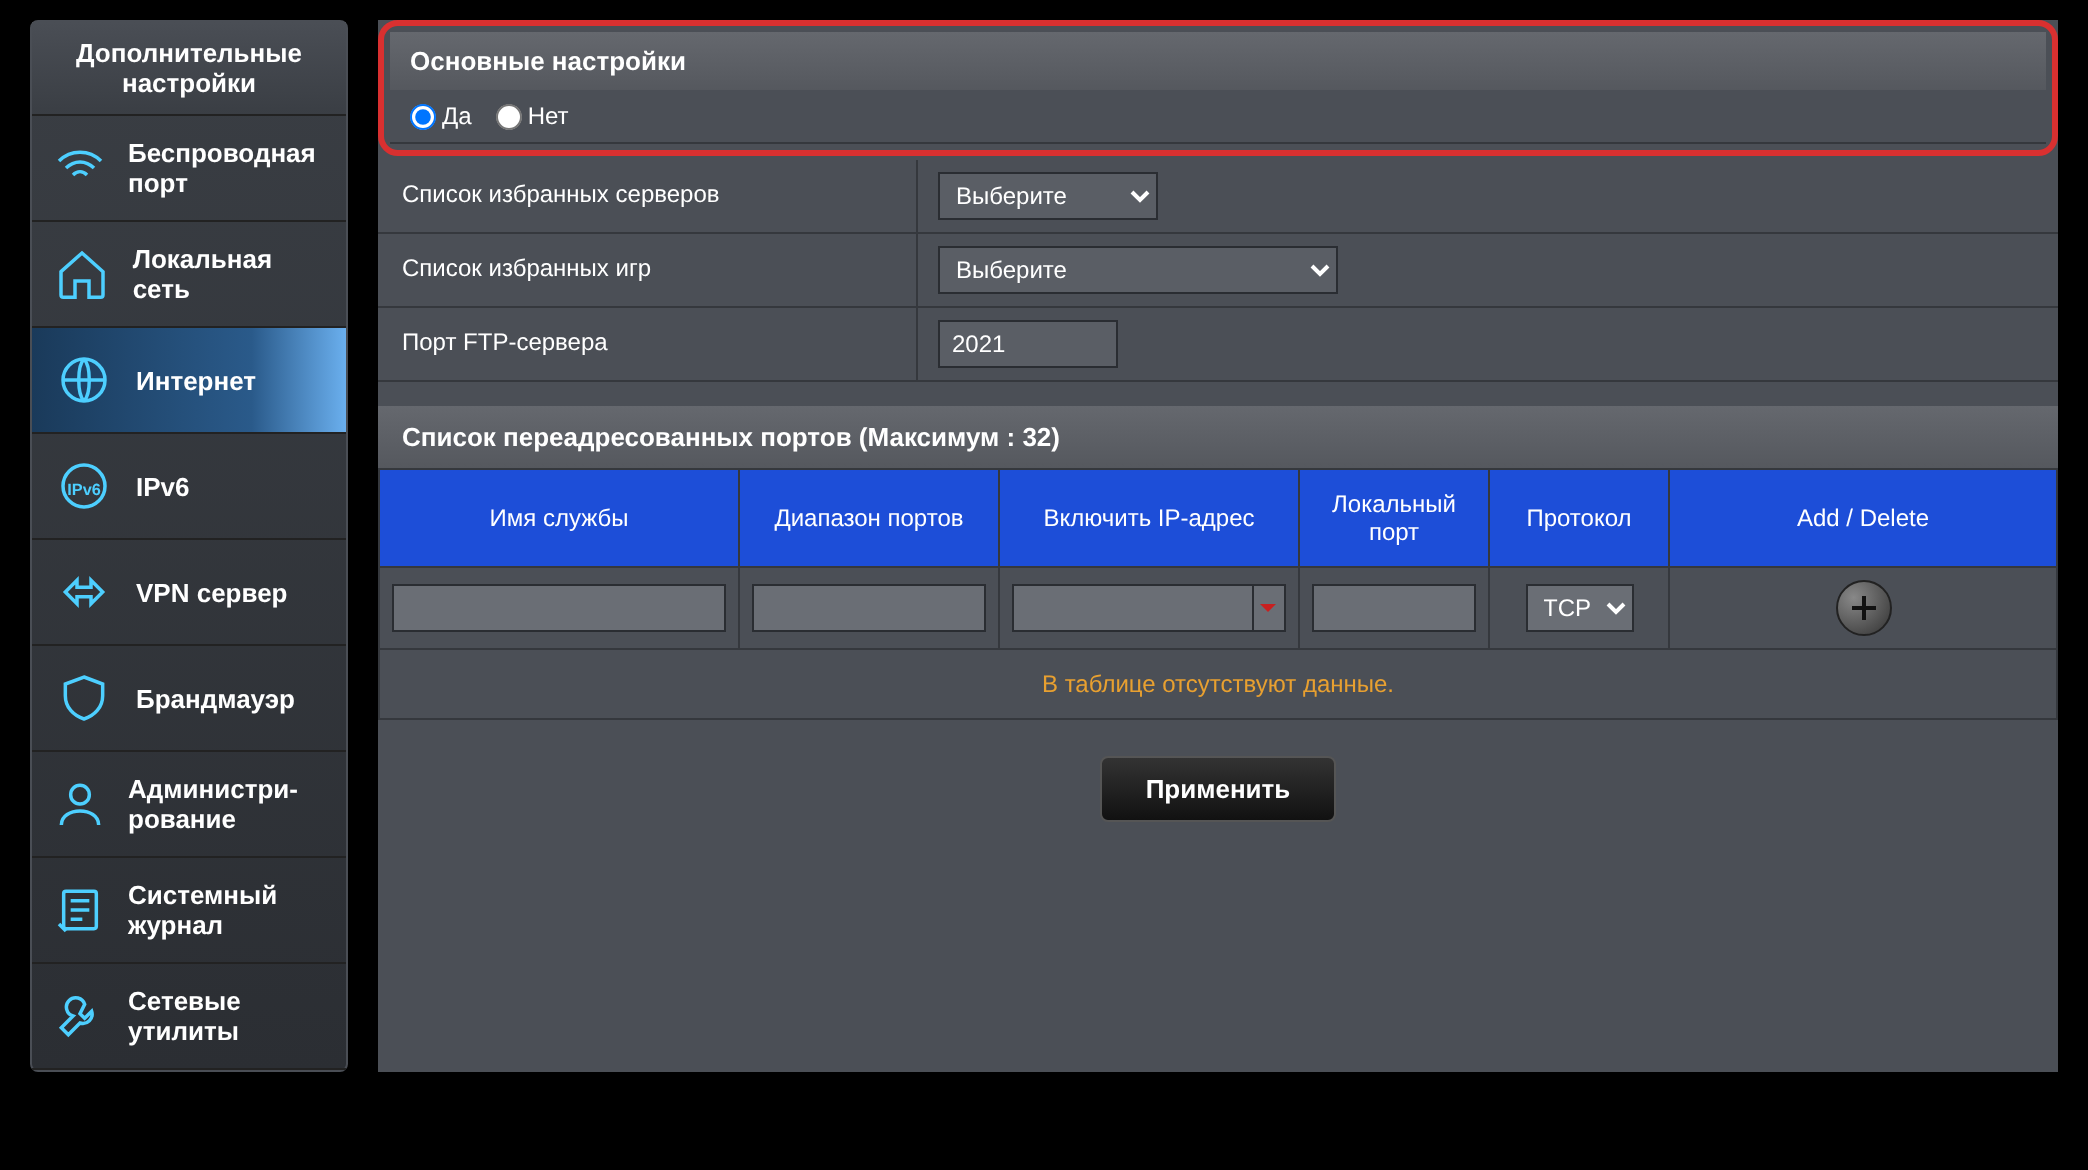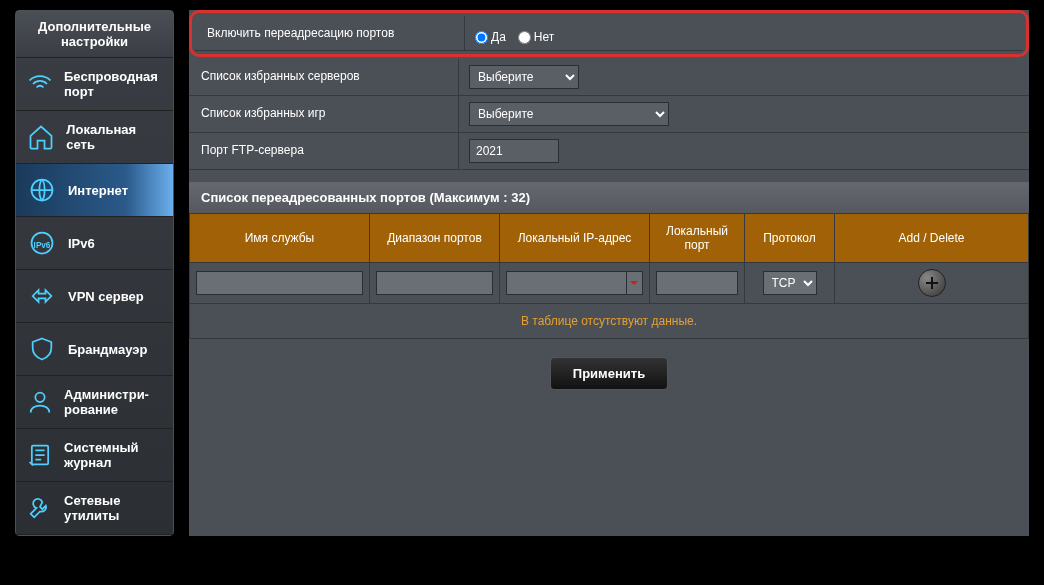--- a/index.html
+++ b/index.html
@@ -128,21 +128,21 @@
   font-weight: bold;
   padding: 8px 12px;
   font-size: 13px;
   margin-top: 12px;
 }
 .port-table {
   width: 100%;
   border-collapse: collapse;
 }
 .port-table th {
-  background: #a16207;
+  background: #1d4ed8;
   color: #fff;
   font-weight: normal;
   font-size: 12px;
   padding: 10px 6px;
   border: 1px solid #35383d;
   text-align: center;
 }
 .port-table td {
   background: #4b4f56;
   border: 1px solid #35383d;
@@ -294,22 +294,22 @@
         <svg width="28" height="28" viewBox="0 0 24 24">
             <path d="M14 7a4 4 0 1 0-5 5l-5 5 3 3 5-5a4 4 0 0 0 5-5l-3 3-2-2z"></path>
           </svg>
       </span>
       <span>Сетевые утилиты</span>
     </div>
   </div>
 
   <div class="main">
     <div class="highlight-box">
+      <div class="section-header">Основные настройки</div>
       <div class="form-row">
-        <div class="form-label">Включить переадресацию портов</div>
         <div class="form-value">
           <div class="radio-group">
             <label>
               <input type="radio" name="pf" checked="" style="">
               <span>Да</span>
             </label>
             <label>
               <input type="radio" name="pf" style="">
               <span>Нет</span>
             </label>
@@ -343,21 +343,21 @@
       </div>
     </div>
 
     <div class="section-header2">Список переадресованных портов (Максимум : 32)</div>
 
     <table class="port-table">
       <thead>
         <tr>
           <th style="width:180px">Имя службы</th>
           <th style="width:130px">Диапазон портов</th>
-          <th style="width:150px">Локальный IP-адрес</th>
+          <th style="width:150px">Включить IP-адрес</th>
           <th style="width:95px">Локальный порт</th>
           <th style="width:90px">Протокол</th>
           <th>Add / Delete</th>
         </tr>
       </thead>
       <tbody>
         <tr>
           <td><input type="text" style=""></td>
           <td><input type="text" style=""></td>
           <td>

